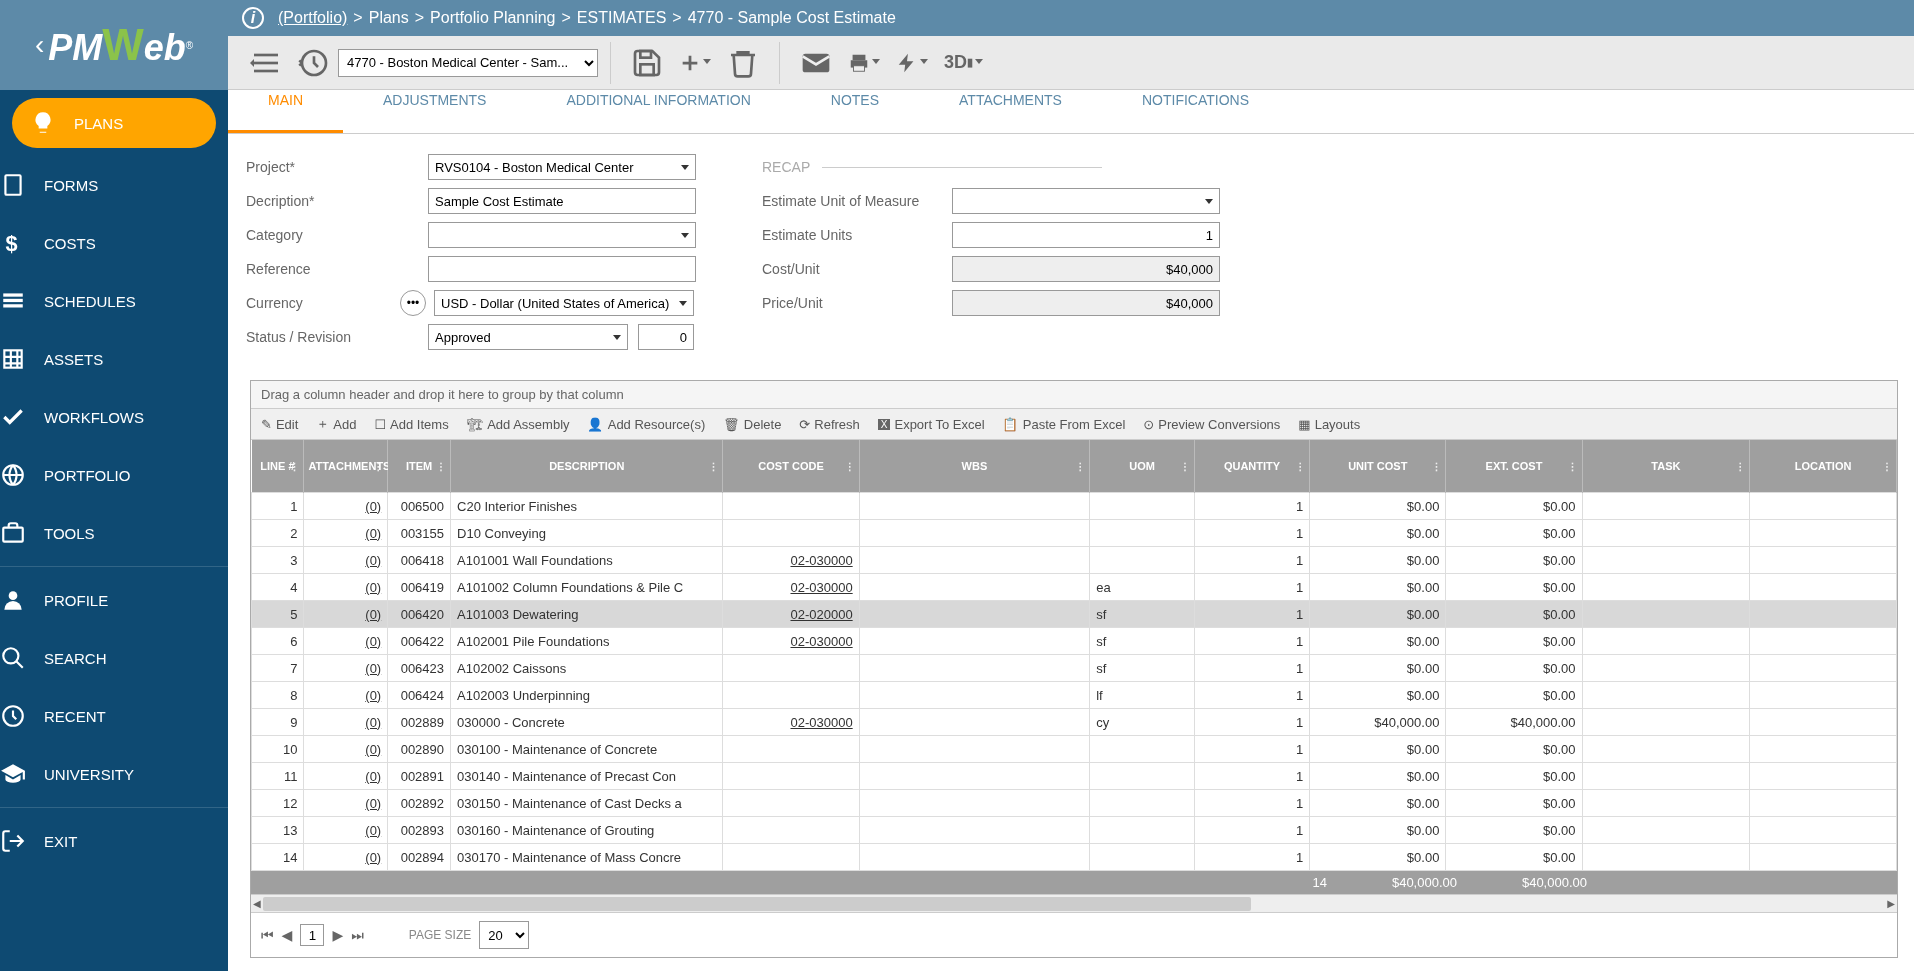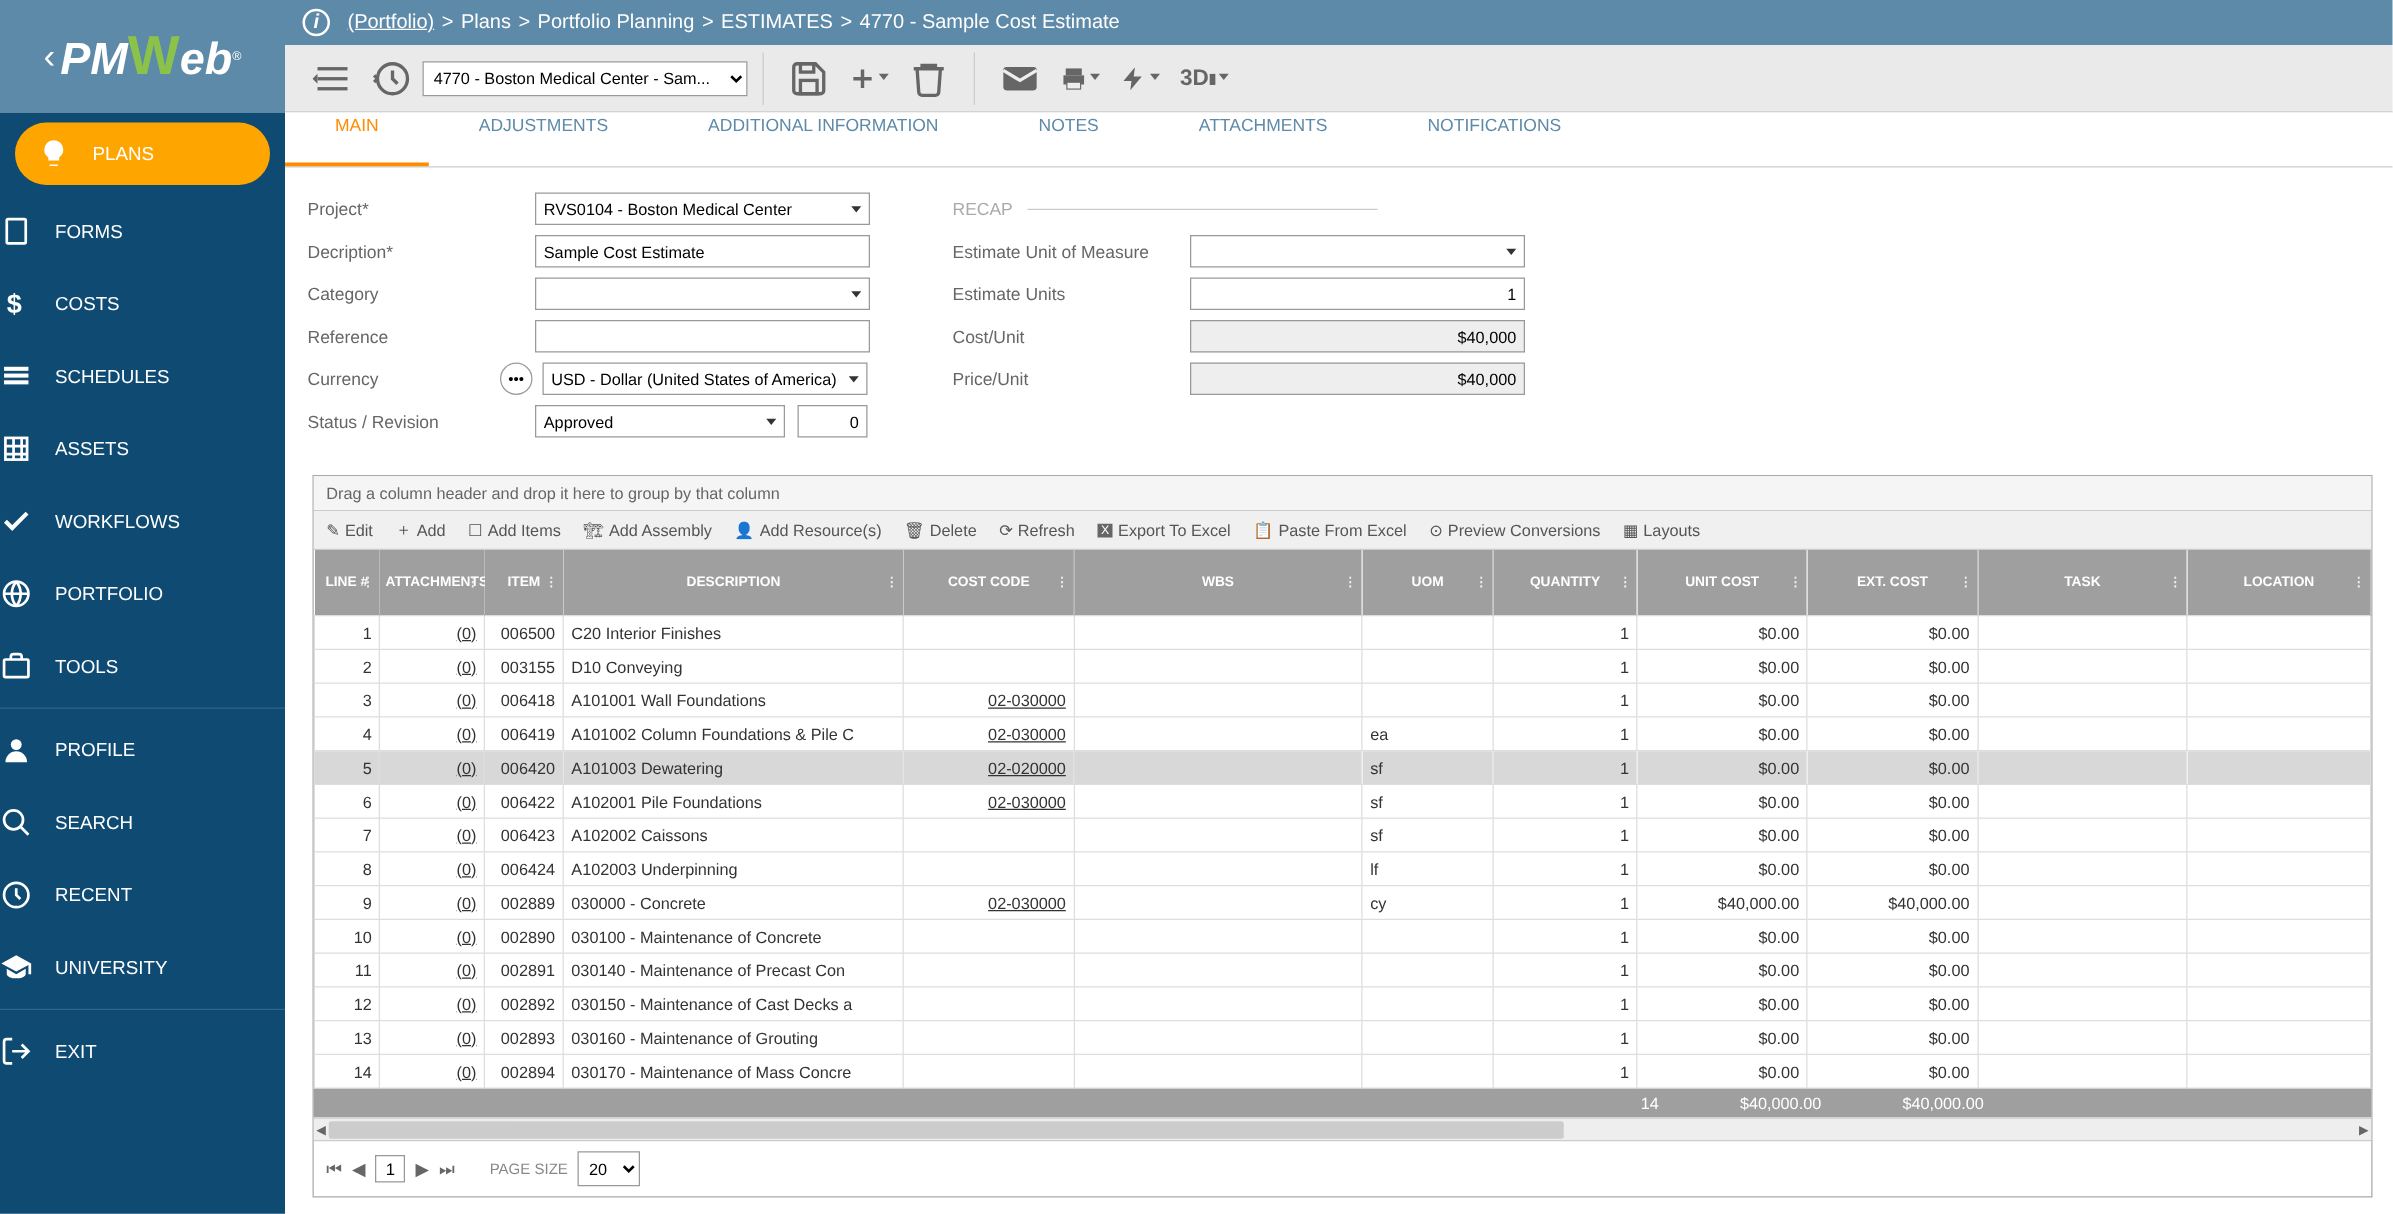--- a/index.html
+++ b/index.html
@@ -608,16 +608,16 @@
     <span class="grid-scroll-arrow" style="left:2px">◀</span>
     <div class="grid-scroll-thumb"></div>
     <span class="grid-scroll-arrow" style="right:2px">▶</span>
   </div>
   <div class="grid-pager">
     <span class="pg-btn">⏮</span>
     <span class="pg-btn">◀</span>
     <input class="pg-input" value="1" style="">
     <span class="pg-btn">▶</span>
     <span class="pg-btn">⏭</span>
-    <span style="margin-left:20px;color:#888;font-size:12px">PAGE SIZE</span>
+    <span style="margin-left:37px;color:#888;font-size:12px">PAGE SIZE</span>
     <select class="tb-select" style="width:50px"><option>20</option></select>
   </div>
 </div>
 
 </body></html>

